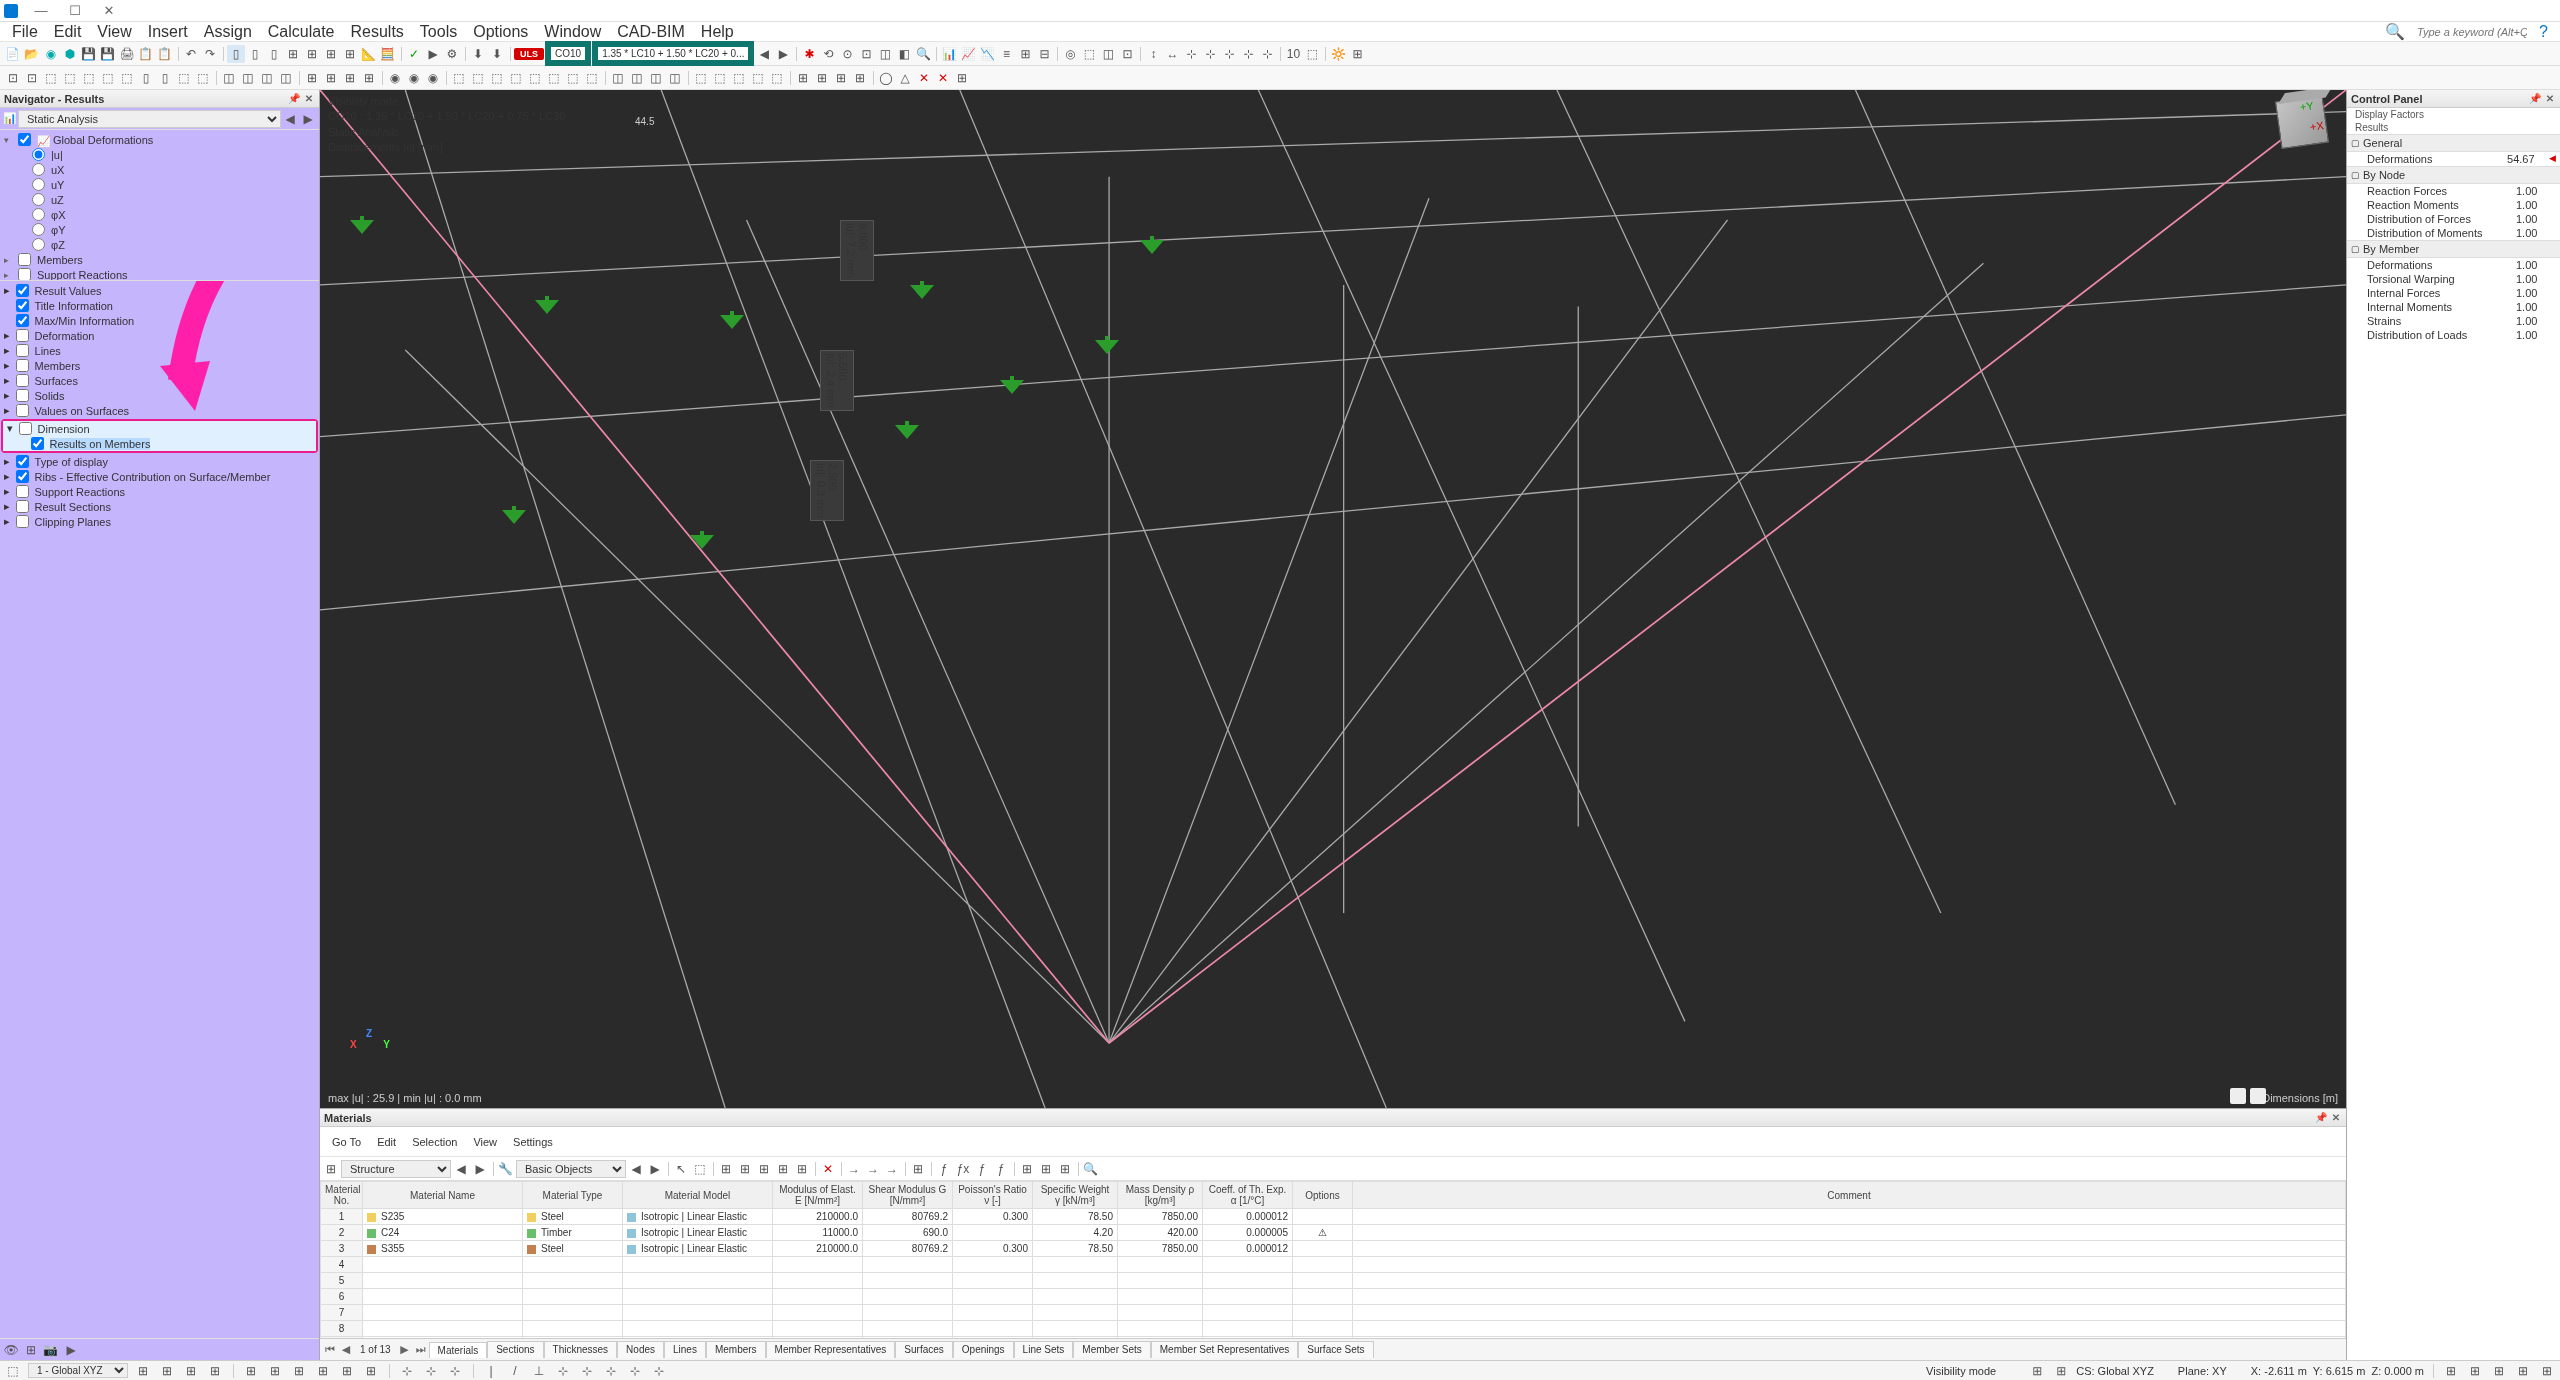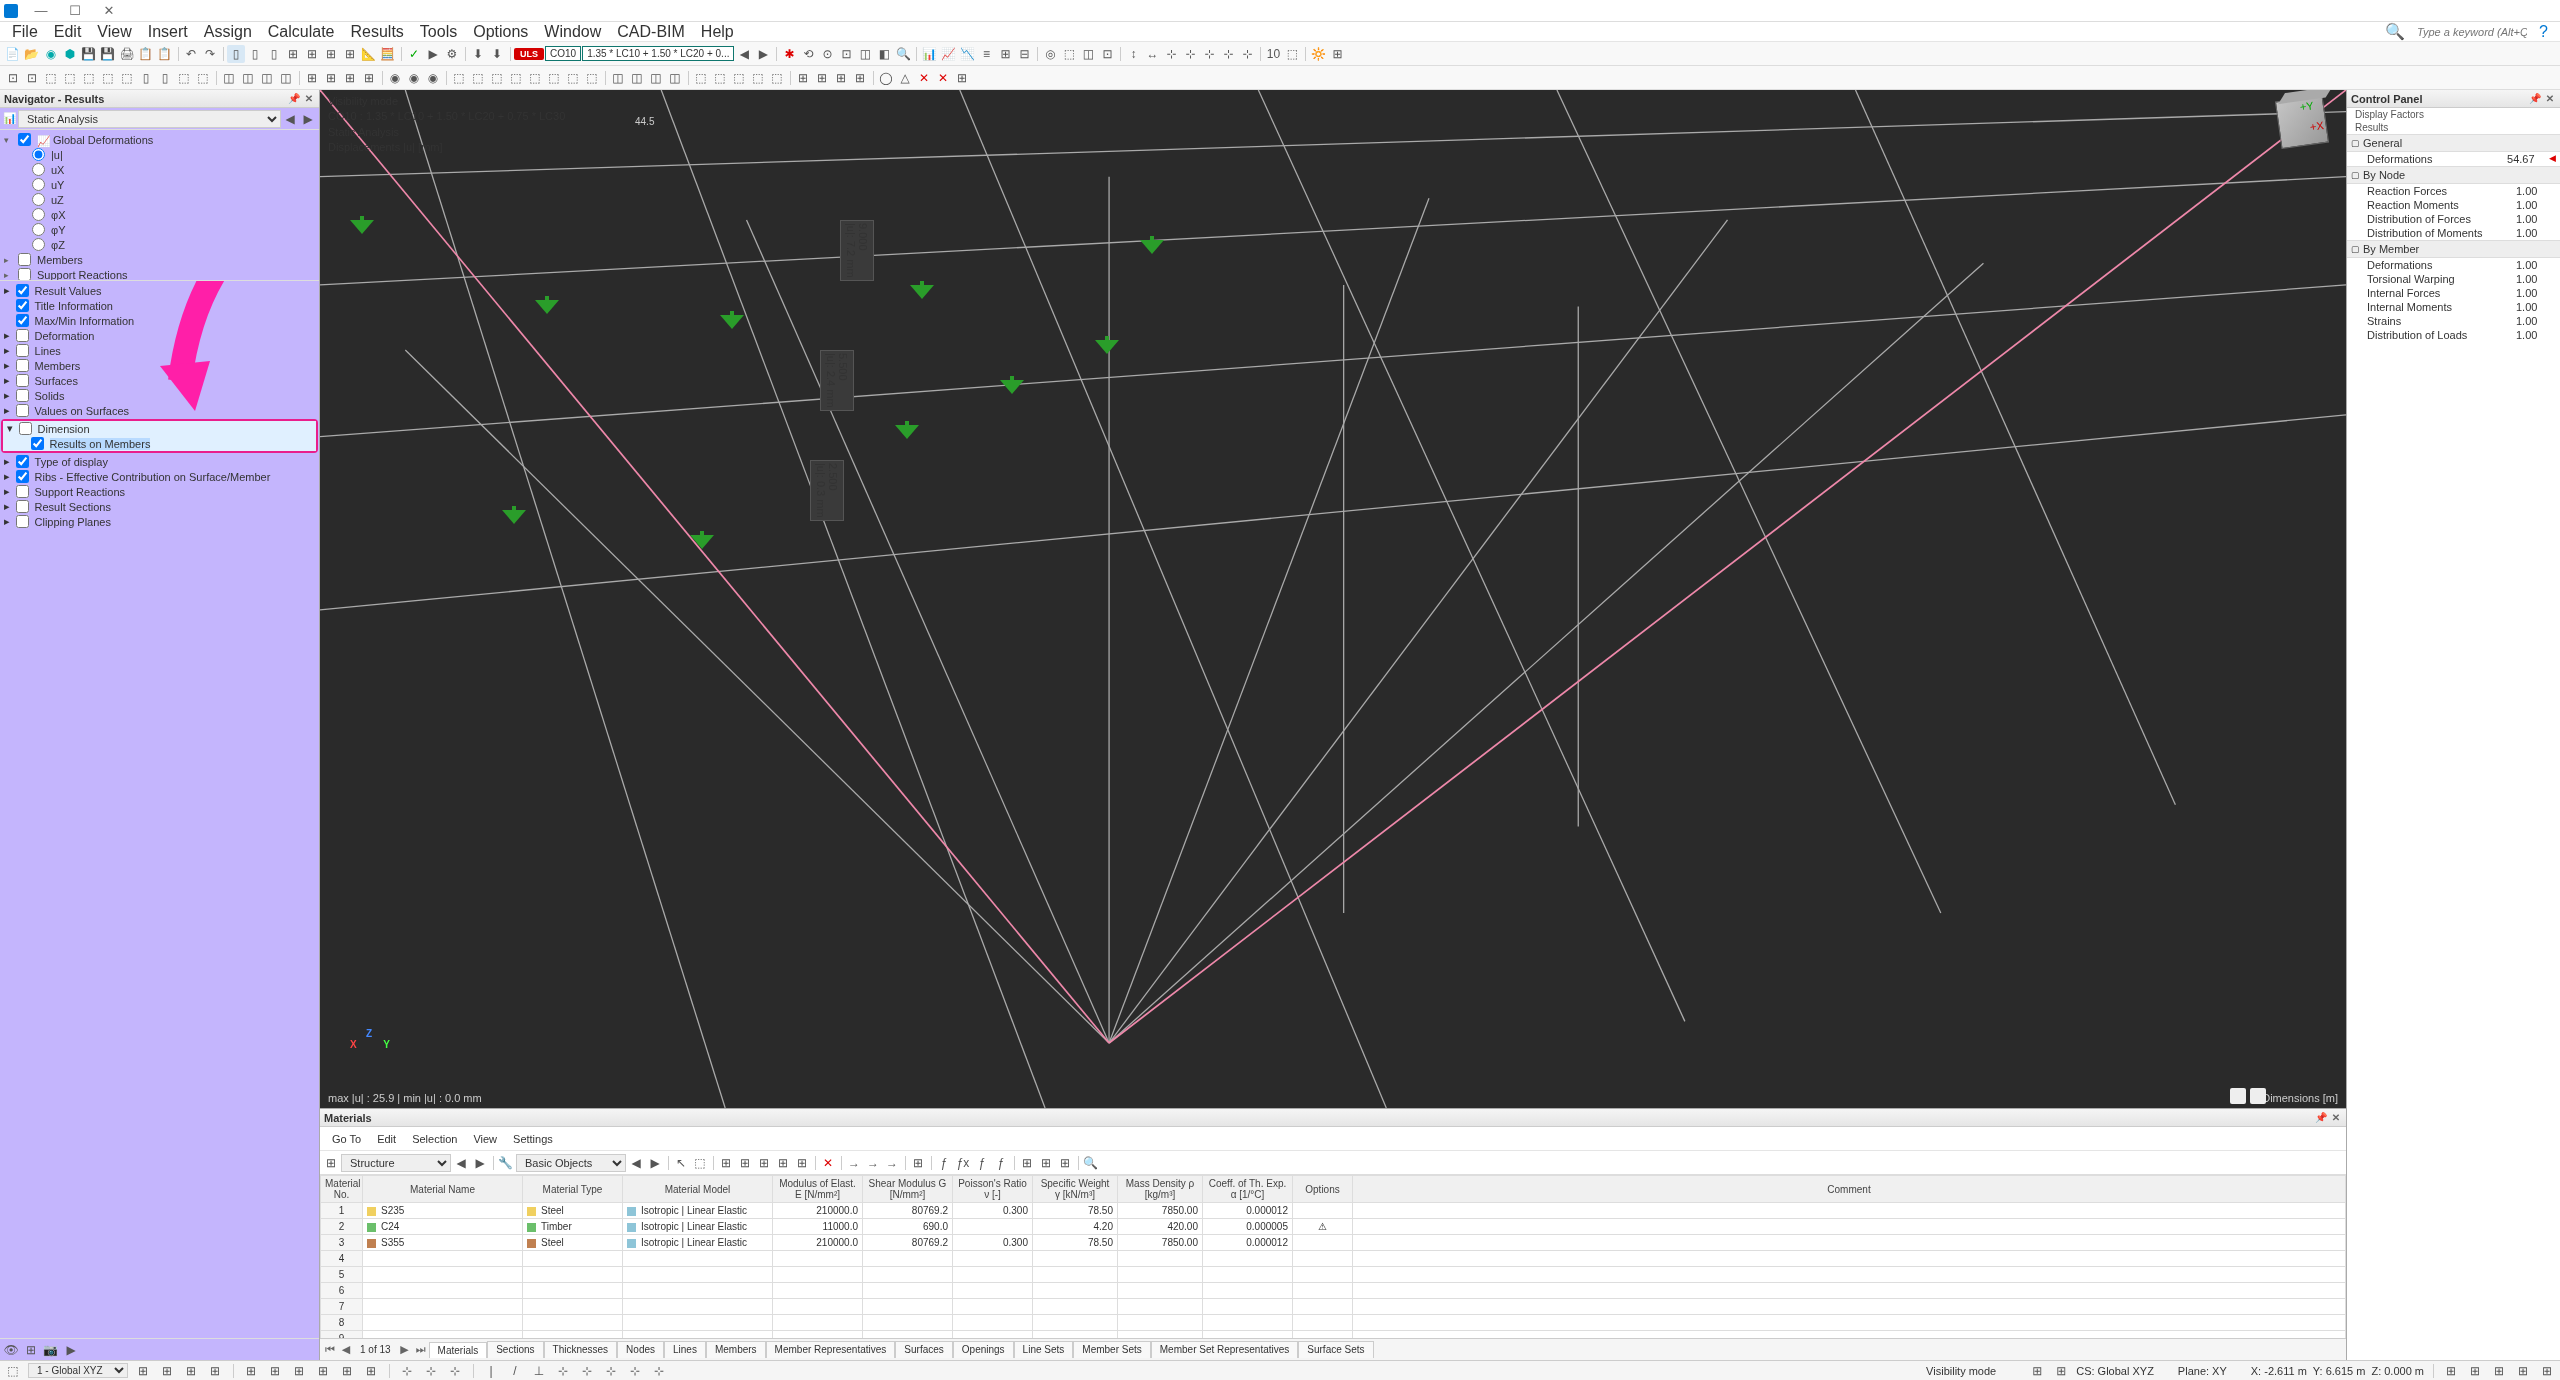--- a/index.html
+++ b/index.html
@@ -12,21 +12,21 @@
 .winbtns span{width:34px;text-align:center;font-size:13px;color:#666;cursor:pointer}
 .menubar{height:20px;display:flex;align-items:center;background:#fff;padding:0 4px;gap:0;border-bottom:1px solid #e5e5e5}
 .menubar span{padding:2px 8px;font-size:16px;cursor:pointer}
 .menubar .search{margin-left:auto;display:flex;align-items:center;gap:4px;color:#888}
 .menubar .search input{border:none;outline:none;font-style:italic;color:#999;width:110px}
 .toolbar{height:24px;display:flex;align-items:center;background:#f8f8f8;border-bottom:1px solid #ddd;padding:2px 4px;gap:1px}
 .tb{width:18px;height:18px;border:1px solid transparent;border-radius:2px;display:inline-flex;align-items:center;justify-content:center;font-size:12px;color:#555;cursor:pointer}
 .tb.sep{width:6px;border:none;background:none}
 .tb.sep::after{content:"";width:1px;height:14px;background:#ccc}
 .uls{background:#d40000;color:#fff;font-size:9px;padding:1px 6px;border-radius:2px;font-weight:bold}
-.co-sel{border:1px solid #0f766e;padding:1px 4px;font-size:10px;background:#fff;min-width:30px}
+.co-sel{border:6px solid #0f766e;padding:1px 4px;font-size:10px;background:#fff;min-width:30px}
 .main{flex:1;display:flex;overflow:hidden}
 .left{width:320px;display:flex;flex-direction:column;border-right:1px solid #aaa;background:#c4b5fd}
 .panel-head{height:18px;background:linear-gradient(#f5f5f5,#e5e5e5);border-bottom:1px solid #ccc;display:flex;align-items:center;padding:0 4px;font-weight:bold;font-size:11px}
 .panel-head .pbtns{margin-left:auto;display:flex;gap:2px}
 .panel-head .pbtns span{width:12px;height:12px;font-size:10px;color:#666;cursor:pointer;display:inline-flex;align-items:center;justify-content:center}
 .selbar{height:22px;display:flex;align-items:center;padding:2px;border-bottom:1px solid #ddd}
 .selbar select{flex:1;border:1px solid #ccc;padding:1px 4px;font-size:11px}
 .tree{flex:0 0 auto;max-height:150px;overflow:auto;padding:2px 0}
 .tree .tn{display:flex;align-items:center;padding:1px 4px;gap:4px}
 .tree .tn.i2{padding-left:32px}
@@ -55,21 +55,21 @@
 .cube .fy{color:#0a0;top:2px;left:50%;position:absolute}
 .axis-gizmo{position:absolute;bottom:40px;left:30px;width:40px;height:40px}
 .axis-gizmo span{position:absolute;font-size:10px;font-weight:bold}
 .axis-gizmo .ax{color:#f44;bottom:18px;left:0}
 .axis-gizmo .ay{color:#4f4;bottom:18px;right:0}
 .axis-gizmo .az{color:#48f;top:0;left:16px}
 svg.wire{position:absolute;inset:0;width:100%;height:100%}
 .grn-cone{position:absolute;width:0;height:0;border-left:12px solid transparent;border-right:12px solid transparent;border-top:14px solid #2a9d2a}
 .grn-cone::after{content:"";position:absolute;top:-18px;left:-2px;width:4px;height:6px;background:#2a9d2a}
 .materials-panel{height:252px;display:flex;flex-direction:column;border-top:1px solid #aaa;background:#fff}
-.mat-menu{height:24px;display:flex;align-items:center;gap:0;padding:0 4px;border-bottom:1px solid #e5e5e5}
+.mat-menu{height:30px;display:flex;align-items:center;gap:0;padding:0 4px;border-bottom:1px solid #e5e5e5}
 .mat-menu span{padding:2px 8px;font-size:11px;cursor:pointer}
 .mat-tb{height:24px;display:flex;align-items:center;padding:2px;gap:1px;border-bottom:1px solid #ddd}
 .mat-tb select{border:1px solid #ccc;padding:1px 4px;font-size:11px;min-width:110px}
 .mat-grid{flex:1;overflow:auto}
 table{border-collapse:collapse;width:100%;table-layout:fixed}
 th,td{border:1px solid #ddd;padding:2px 4px;font-size:10px;text-align:center;background:#fff}
 th{background:#f0f0f0;font-weight:normal;color:#444}
 td.rn{background:#f5f5f5;width:30px}
 td.nm{text-align:left;padding-left:18px;position:relative}
 td.nm::before{content:"";position:absolute;left:4px;top:4px;width:9px;height:9px;background:#f0d060}

